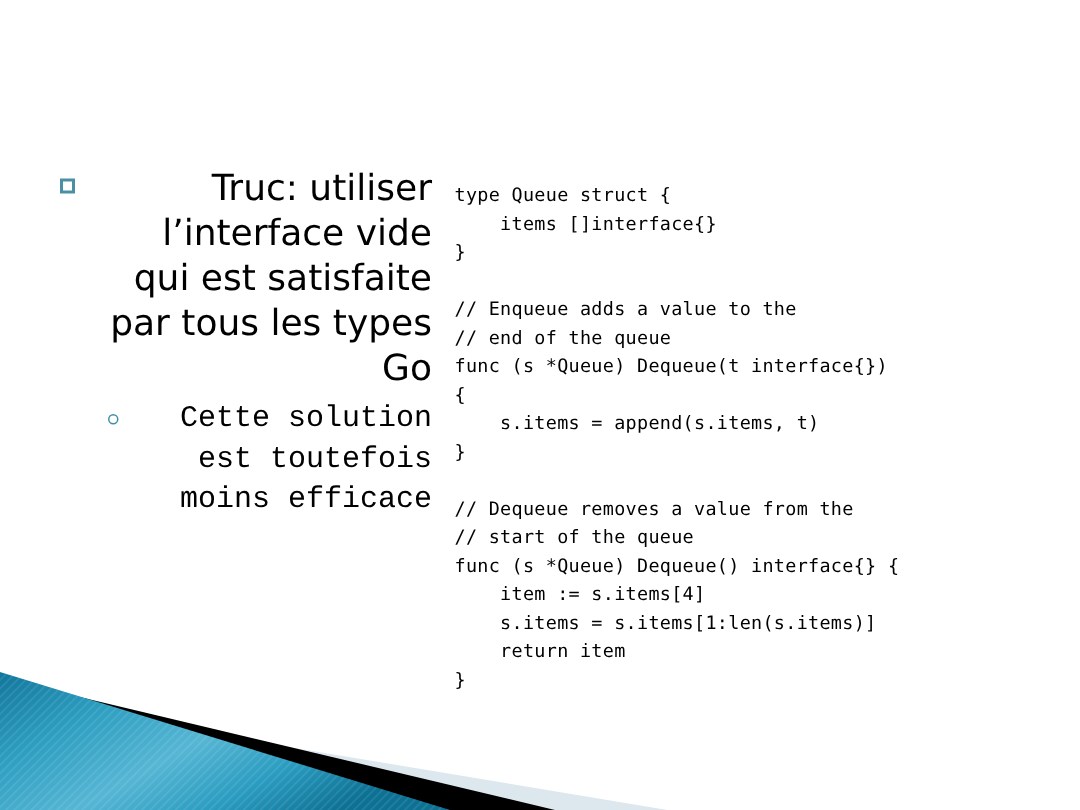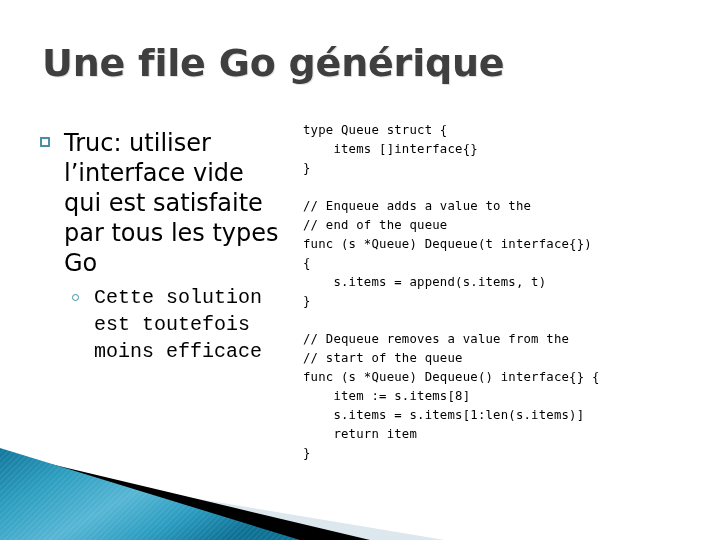--- a/index.html
+++ b/index.html
@@ -35,22 +35,23 @@
     color: #3f3f3f;
     letter-spacing: -0.2px;
     text-shadow: 1px 1px 0 rgba(200,200,200,0.55);
     white-space: nowrap;
   }
 
   
   #bullet-column {
     position: absolute;
     left: 38px;
-    top: 128px;
+    top: 110px;
     width: 250px;
+    text-align: right;
   }
 
   .bullet-l1 {
     position: relative;
     padding-left: 26px;
     font-family: "DejaVu Sans", sans-serif;
     font-size: 24px;
     line-height: 30px;
     color: #000000;
     margin: 0 0 4px 0;
@@ -124,21 +125,20 @@
     display: block;
     width: 470px;
     height: 110px;
   }
 </style>
 </head>
 <body>
 
 <div id="slide">
 
-  <div id="slide-title">Une file Go générique</div>
 
   <div id="bullet-column">
 
     <div class="bullet-l1">
       <span class="marker"></span>
       <span>Truc: utiliser l’interface vide qui est satisfaite par tous les types Go</span>
     </div>
 
     <div class="sub-list">
       <div class="bullet-l2">
@@ -157,21 +157,21 @@
     <pre class="code-block">// Enqueue adds a value to the
 // end of the queue
 func (s *Queue) Dequeue(t interface{})
 {
     s.items = append(s.items, t)
 }</pre>
     <div class="code-gap"></div>
     <pre class="code-block">// Dequeue removes a value from the
 // start of the queue
 func (s *Queue) Dequeue() interface{} {
-    item := s.items[8]
+    item := s.items[4]
     s.items = s.items[1:len(s.items)]
     return item
 }</pre>
   </div>
 
   <div id="decor">
     <svg viewBox="0 0 470 110" preserveAspectRatio="none">
       <defs>
         <linearGradient id="tealGrad" x1="0" y1="0" x2="1" y2="0.55">
           <stop offset="0%" stop-color="#11769b"></stop>

